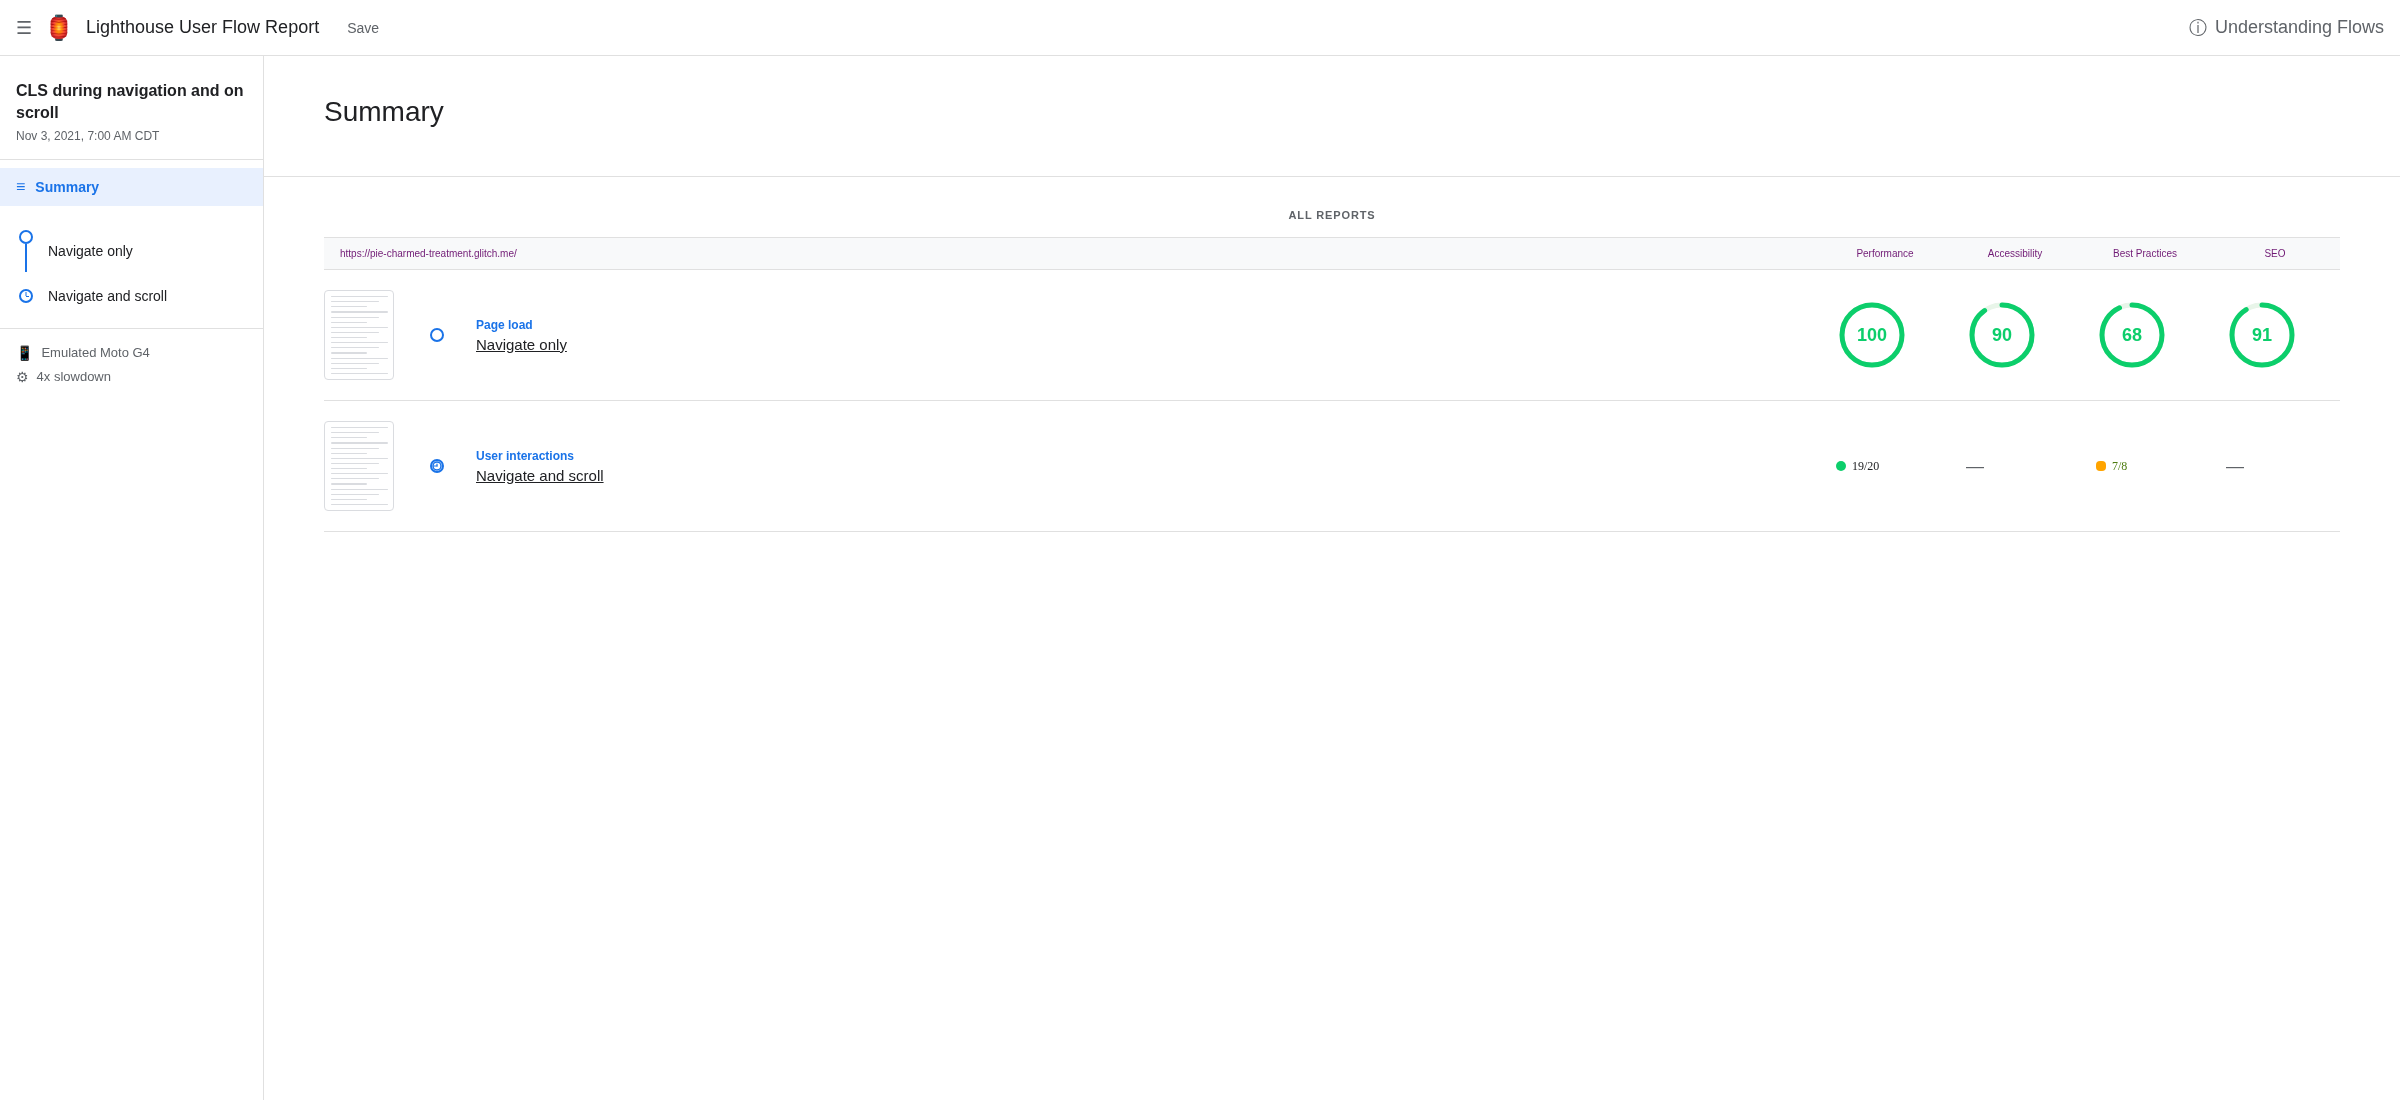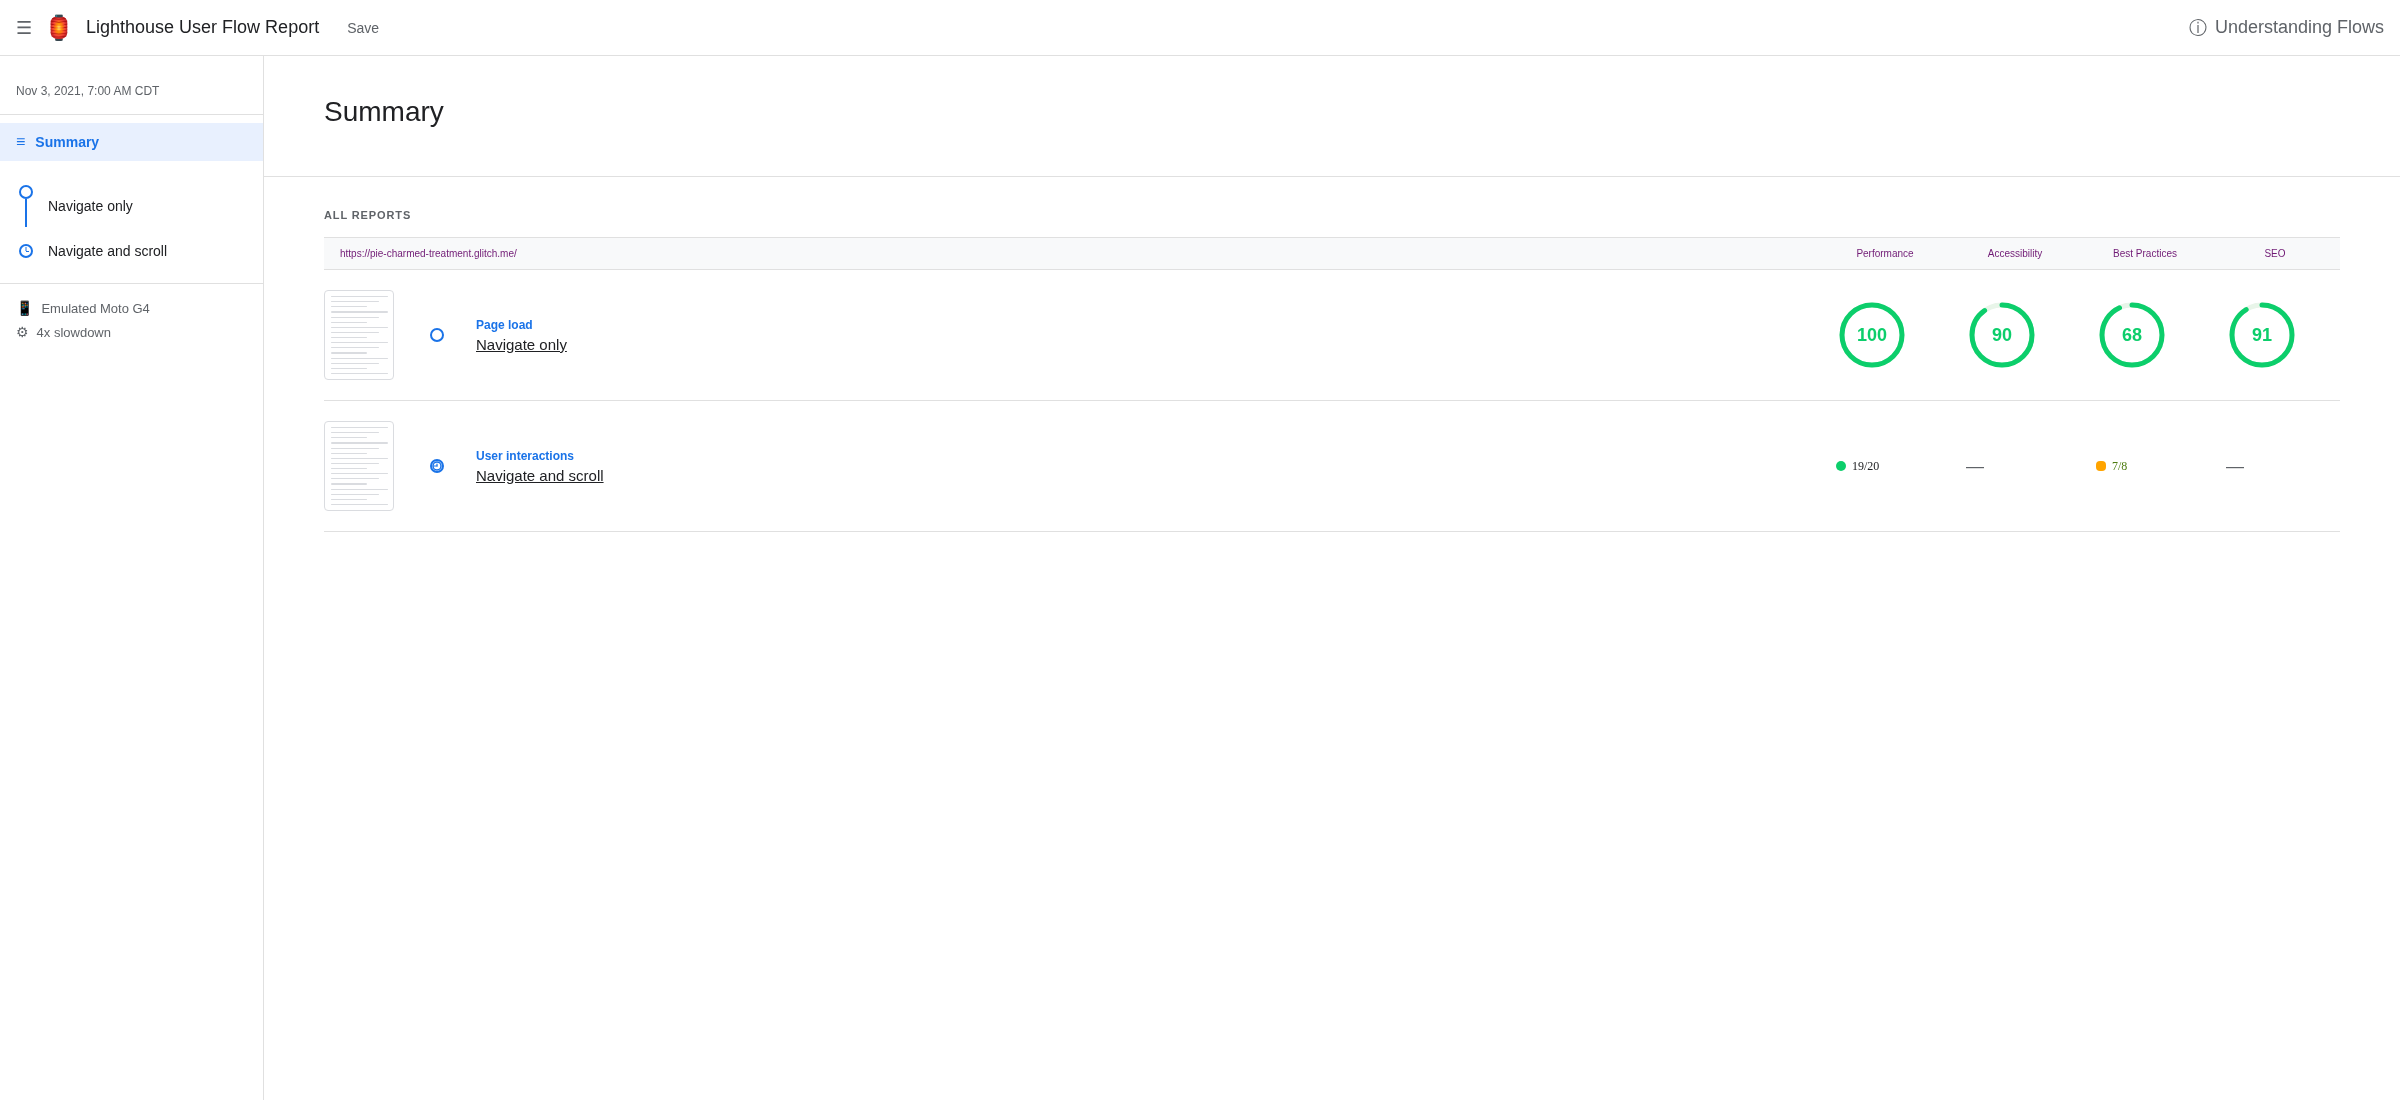--- a/index.html
+++ b/index.html
@@ -218,20 +218,21 @@
     .reports-section {
       padding: 32px 60px;
     }
     .all-reports-label {
       font-size: 11px;
       font-weight: 600;
       letter-spacing: 0.08em;
       color: #5f6368;
       text-transform: uppercase;
       margin-bottom: 16px;
+      text-align: center;
     }
     .reports-table {
       width: 100%;
       border-collapse: collapse;
     }
     .reports-header-row {
       background: #f8f9fa;
     }
     .reports-header-row td {
       padding: 10px 16px;
@@ -393,20 +394,21 @@
   </div>
   <div class="header-right">
     <span class="question-icon">ⓘ</span>
     <span class="understanding-flows-label">Understanding Flows</span>
   </div>
 </header>
 
 <div class="layout">
 
   <nav class="sidebar">
+    <div class="sidebar-report-title">CLS during navigation and on scroll</div>
     <div class="sidebar-report-date">Nov 3, 2021, 7:00 AM CDT</div>
     <div class="sidebar-divider"></div>
     <div class="sidebar-summary-item">
       <span class="list-icon">≡</span>
       <span>Summary</span>
     </div>
 
     <div class="sidebar-flow-items">
 
       <div class="flow-item">

